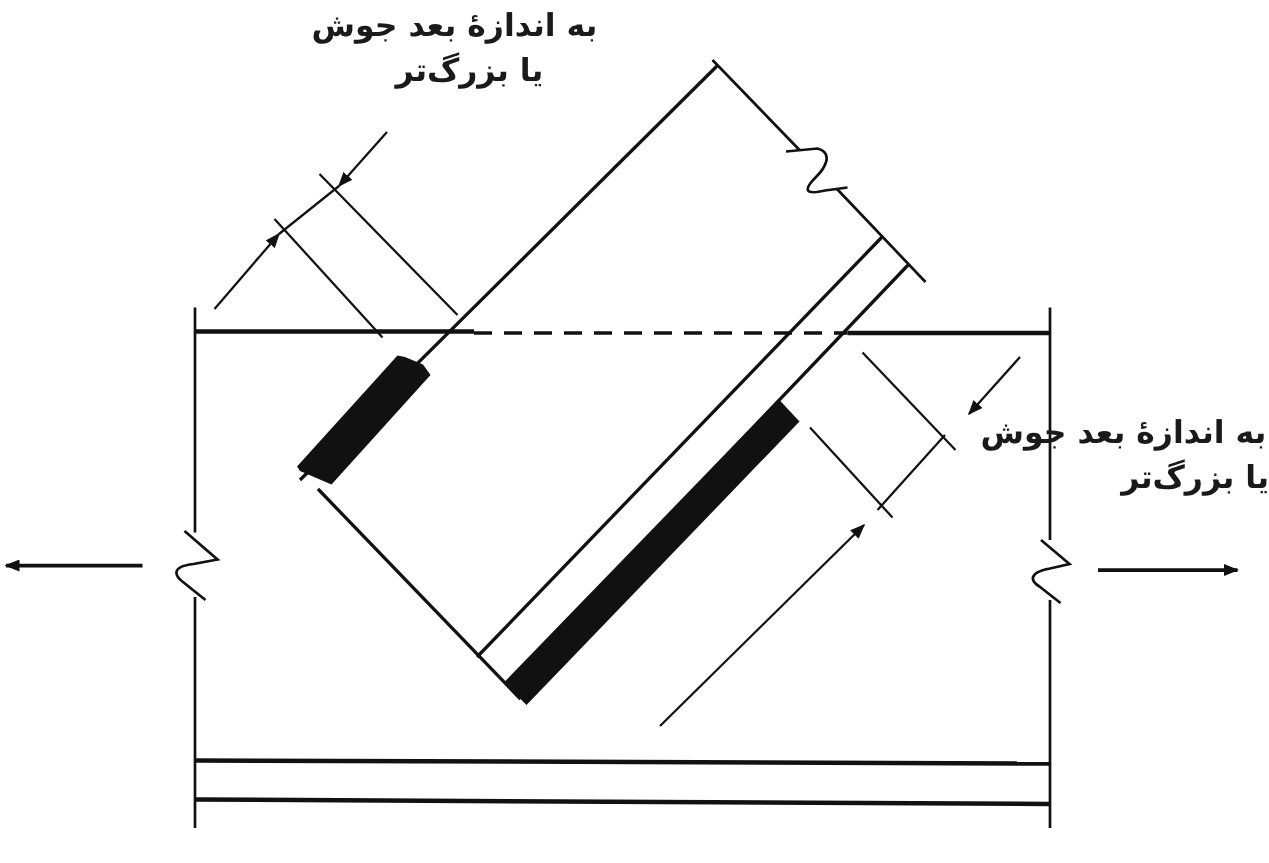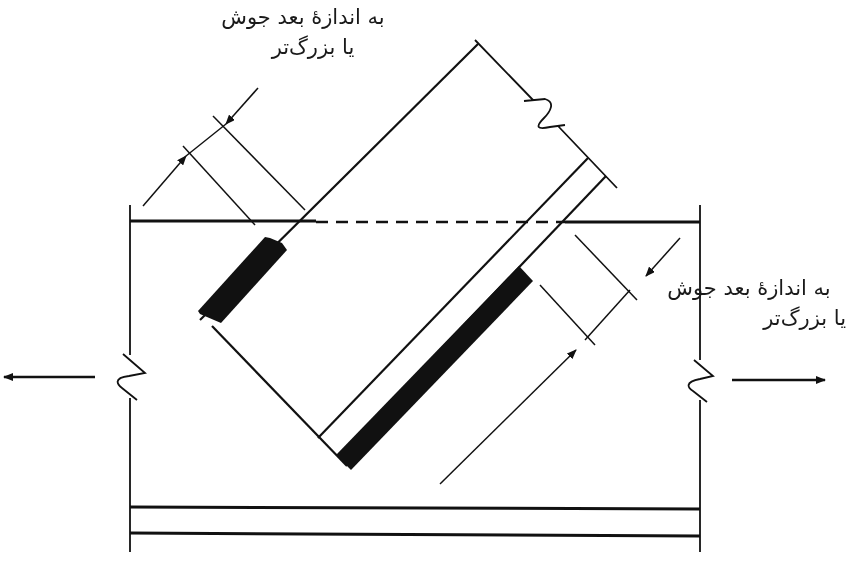--- a/index.html
+++ b/index.html
@@ -2,21 +2,21 @@
 <html><head>
 <meta charset="utf-8">
 <style>
   html, body { margin: 0; padding: 0; background: #ffffff; }
   body { width: 846px; height: 575px; position: relative; overflow: hidden; }
   #diagram { position: absolute; left: 0; top: 0; width: 846px; height: 575px; }
   .label {
     position: absolute;
     font-family: "DejaVu Sans", sans-serif;
     font-size: 21px;
-    font-weight: normal;
+    font-weight: bold;
     color: #1a1a1a;
     direction: rtl;
     text-align: center;
     line-height: 30px;
     white-space: nowrap;
   }
   .label span { display: block; }
   #label-top { left: 196px; top: 2px; width: 214px; }
   #label-top .l2 { margin-left: 20px; }
   #label-right { left: 652px; top: 273px; width: 194px; }

